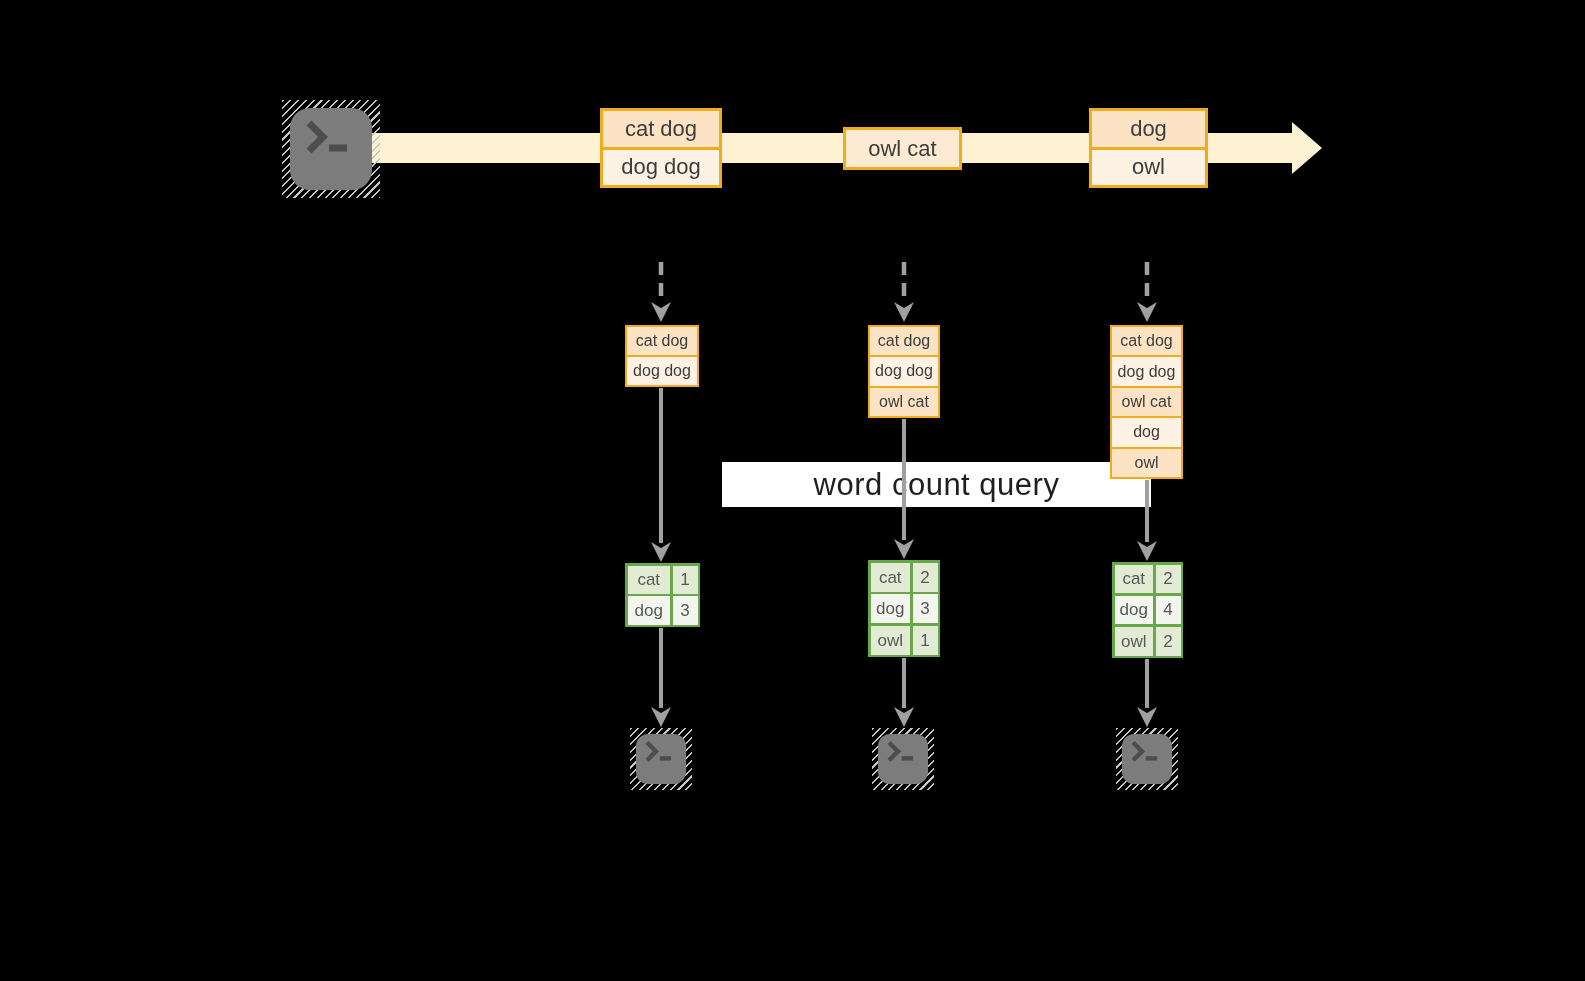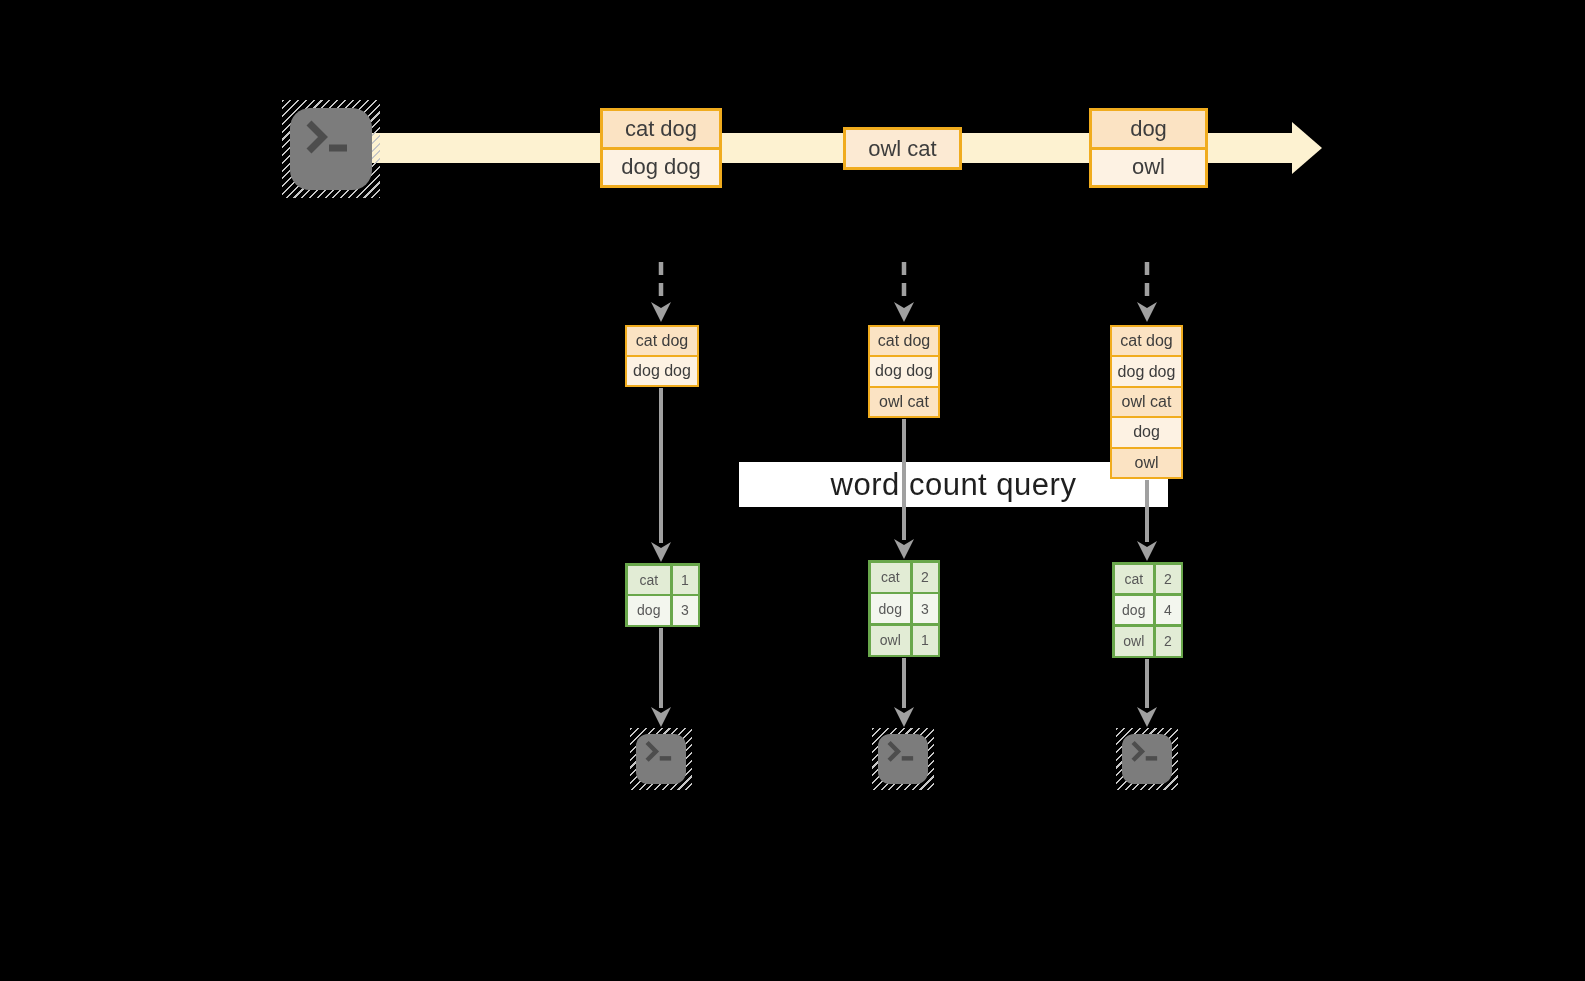--- a/index.html
+++ b/index.html
@@ -16,21 +16,21 @@
   .obox.sm{border-width:2px;}
   .obox.sm .row{font-size:16px;}
   .obox.sm .row + .row{border-top-width:2px;}
   .row.dark{background:var(--row-dark,#fbe3c3);}
   .row.light{background:var(--row-light,#fdf2e3);}
   .row.medium{background:var(--row-medium,#fcead3);}
 
   
   .gtable{background:var(--green-border,#69a74b);padding:2.5px;display:grid;
           grid-template-columns:1fr 25px;gap:2.5px;}
-  .gcell{display:flex;align-items:center;justify-content:center;font-size:14px;
+  .gcell{display:flex;align-items:center;justify-content:center;font-size:17px;
          color:var(--green-text,#585858);line-height:1;}
   .gcell.a{background:var(--green-row,#e2ecd5);}
   .gcell.b{background:var(--green-row-alt,#f3f6ee);}
 
   
   .term .hatch{position:absolute;inset:0;
     background:repeating-linear-gradient(135deg,#c6c6c6 0 1.5px,transparent 1.5px 5.5px);}
   .term .core{position:absolute;background:var(--terminal-gray,#7c7c7c);}
   .term svg{position:absolute;}
 
@@ -62,21 +62,21 @@
     <div class="row light">dog dog</div>
   </div>
   <div class="abs obox" style="left:843px;top:127px;width:119px;height:43px;">
     <div class="row medium">owl cat</div>
   </div>
   <div class="abs obox" style="left:1089px;top:108px;width:119px;height:80px;">
     <div class="row dark">dog</div>
     <div class="row light">owl</div>
   </div>
 
-  <div class="abs qband" style="left:722px;top:462px;width:429px;height:45px;margin-left:17px;">
+  <div class="abs qband" style="left:722px;top:462px;width:429px;height:45px;">
     <span>word count query</span>
   </div>
 
   <div class="abs obox sm" style="left:625px;top:325px;width:74px;height:62px;">
     <div class="row dark">cat dog</div>
     <div class="row light">dog dog</div>
   </div>
   <div class="abs obox sm" style="left:868px;top:325px;width:72px;height:93px;">
     <div class="row dark">cat dog</div>
     <div class="row light">dog dog</div>

